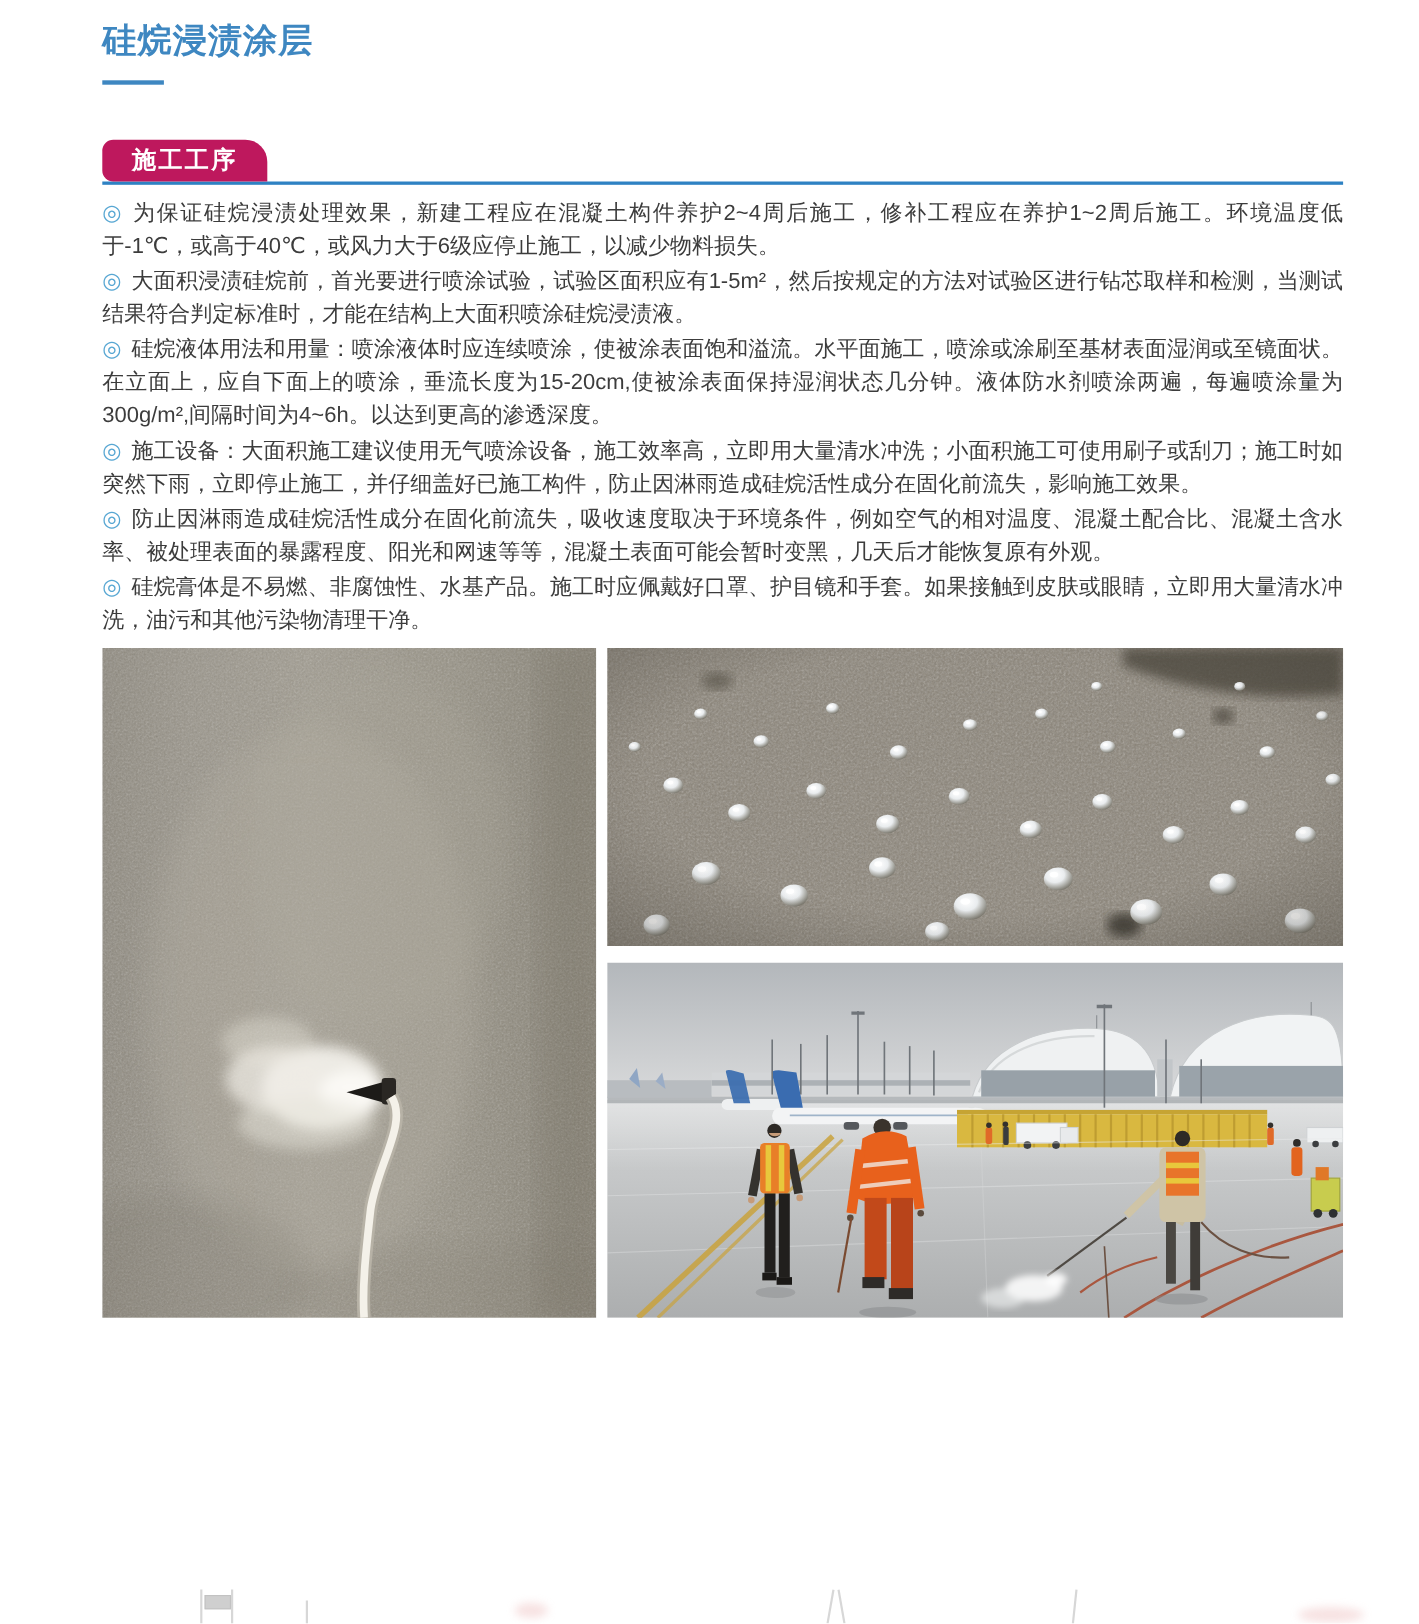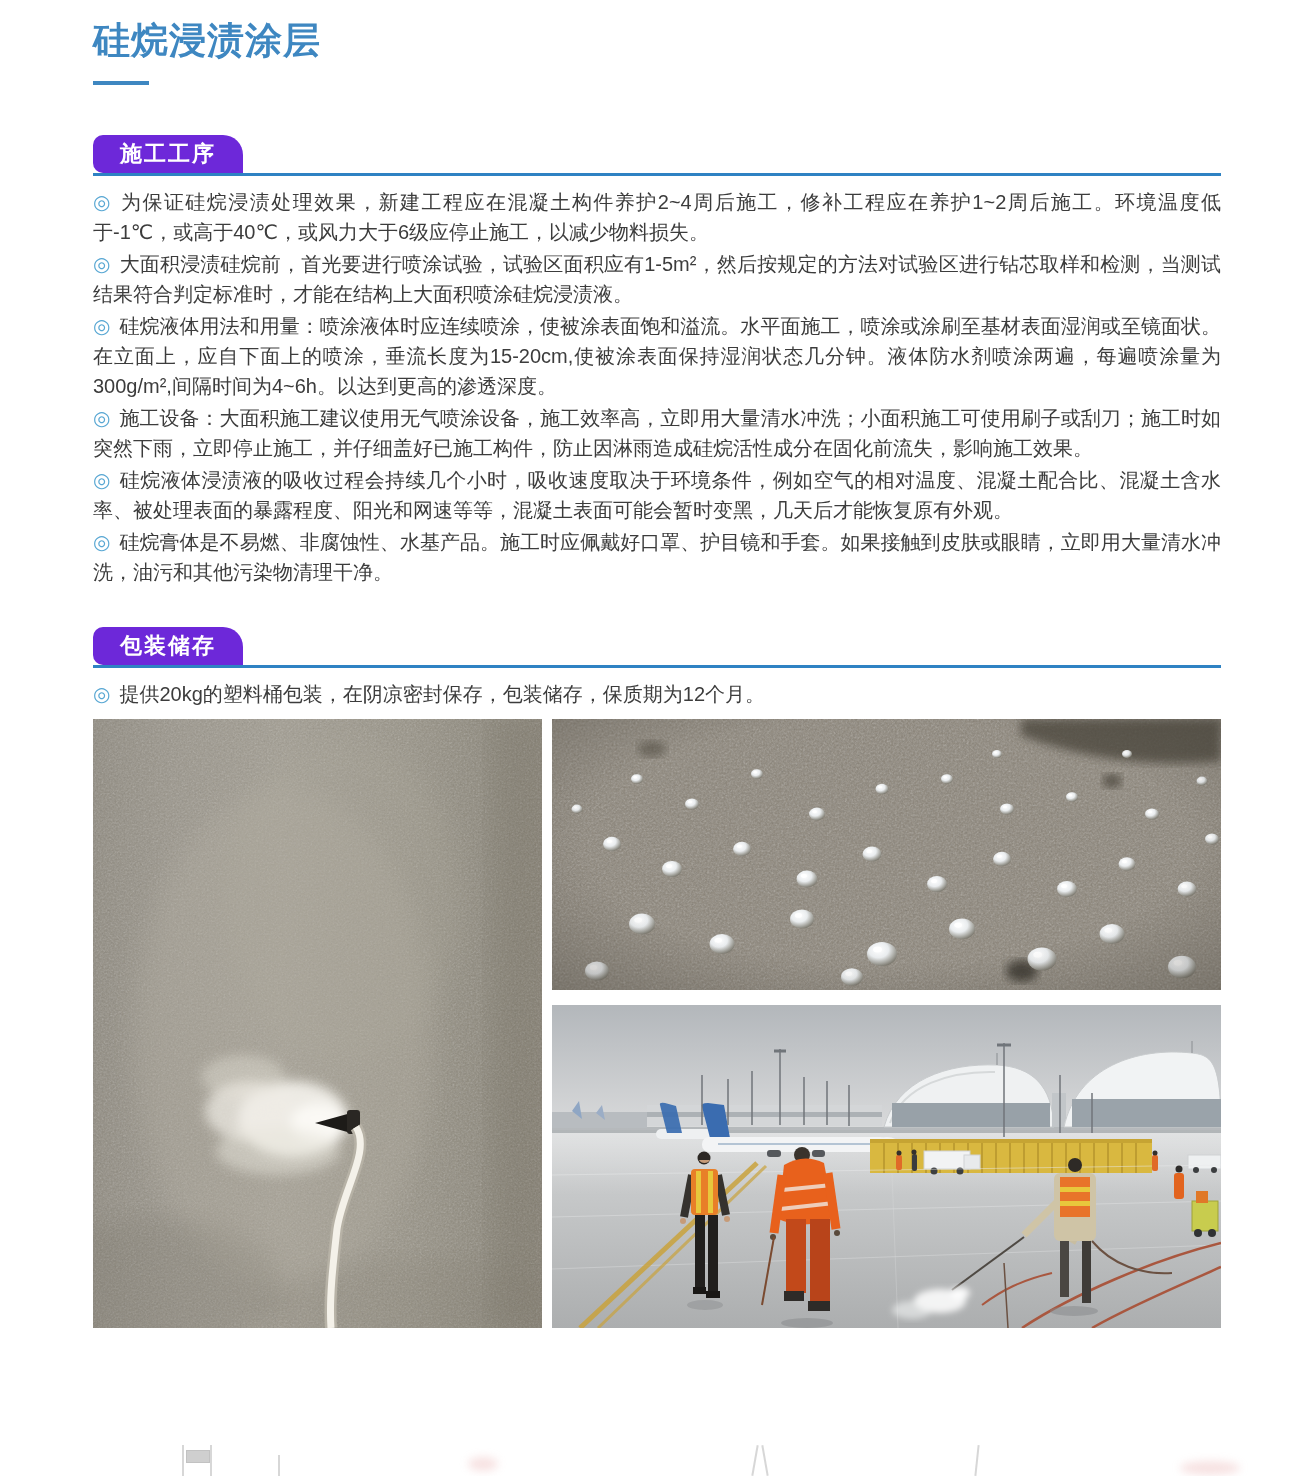--- a/index.html
+++ b/index.html
@@ -1,23 +1,23 @@
 <!DOCTYPE html>
 <html><head>
 <meta charset="utf-8">
 <style>
   html,body{margin:0;padding:0;background:#ffffff;}
   body{width:1290px;height:1476px;position:relative;font-family:"Liberation Sans","DejaVu Sans",sans-serif;overflow:hidden;}
   .content{position:absolute;left:93px;top:0;width:1128px;}
-  .page-title{margin:0;padding-top:16px;font-size:37px;font-weight:bold;color:#3E87C1;letter-spacing:1px;}
+  .page-title{margin:0;padding-top:16px;font-size:31px;font-weight:bold;color:#3E87C1;letter-spacing:1px;}
   .title-dash{width:56px;height:4px;background:#3E87C1;margin-top:15px;}
   .section{margin-top:50px;}
   .section.second{margin-top:40px;}
   .sec-head{border-bottom:3px solid #2E82C3;line-height:0;}
-  .tab{display:inline-block;background:#6d28d9;color:#ffffff;font-size:22px;font-weight:bold;
+  .tab{display:inline-block;background:#be185d;color:#ffffff;font-size:22px;font-weight:bold;
        height:38px;line-height:38px;padding:0 27px;border-radius:10px 20px 0 10px;letter-spacing:2px;}
   .bullets{margin-top:11px;}
   p.bullet{margin:0 0 2px 0;font-size:20px;line-height:30px;color:#3C3C3C;text-align:justify;}
   p.bullet .mark{color:#58A7D3;margin-right:9px;}
   .photos{margin-top:10px;display:flex;gap:10px;}
   .right-col{display:flex;flex-direction:column;gap:15px;}
   figure{margin:0;padding:0;font-size:0;line-height:0;}
   .bottom-strip{position:absolute;left:0;top:1443px;width:1290px;height:33px;}
   .bottom-strip .vline{position:absolute;top:2px;width:2px;height:31px;background:#d7d7d7;}
   .bottom-strip .cap{position:absolute;left:186px;top:7px;width:22px;height:11px;background:#cfcfcf;border:1px solid #c2c2c2;}
@@ -33,33 +33,25 @@
 
   <div class="section">
     <div class="sec-head">
       <span class="tab">施工工序</span>
     </div>
     <div class="bullets">
       <p class="bullet"><span class="mark">◎</span><span>为保证硅烷浸渍处理效果，新建工程应在混凝土构件养护2~4周后施工，修补工程应在养护1~2周后施工。环境温度低于-1℃，或高于40℃，或风力大于6级应停止施工，以减少物料损失。</span></p>
       <p class="bullet"><span class="mark">◎</span><span>大面积浸渍硅烷前，首光要进行喷涂试验，试验区面积应有1-5m²，然后按规定的方法对试验区进行钻芯取样和检测，当测试结果符合判定标准时，才能在结构上大面积喷涂硅烷浸渍液。</span></p>
       <p class="bullet"><span class="mark">◎</span><span>硅烷液体用法和用量：喷涂液体时应连续喷涂，使被涂表面饱和溢流。水平面施工，喷涂或涂刷至基材表面湿润或至镜面状。在立面上，应自下面上的喷涂，垂流长度为15-20cm,使被涂表面保持湿润状态几分钟。液体防水剂喷涂两遍，每遍喷涂量为300g/m²,间隔时间为4~6h。以达到更高的渗透深度。</span></p>
       <p class="bullet"><span class="mark">◎</span><span>施工设备：大面积施工建议使用无气喷涂设备，施工效率高，立即用大量清水冲洗；小面积施工可使用刷子或刮刀；施工时如突然下雨，立即停止施工，并仔细盖好已施工构件，防止因淋雨造成硅烷活性成分在固化前流失，影响施工效果。</span></p>
-      <p class="bullet"><span class="mark">◎</span><span>硅烷液体浸渍液的吸收过程会持续几个小时，吸收速度取决于环境条件，例如空气的相对温度、混凝土配合比、混凝土含水率、被处理表面的暴露程度、阳光和网速等等，混凝土表面可能会暂时变黑，几天后才能恢复原有外观。</span></p>
+      <p class="bullet"><span class="mark">◎</span><span>防止因淋雨造成硅烷活性成分在固化前流失，吸收速度取决于环境条件，例如空气的相对温度、混凝土配合比、混凝土含水率、被处理表面的暴露程度、阳光和网速等等，混凝土表面可能会暂时变黑，几天后才能恢复原有外观。</span></p>
       <p class="bullet"><span class="mark">◎</span><span>硅烷膏体是不易燃、非腐蚀性、水基产品。施工时应佩戴好口罩、护目镜和手套。如果接触到皮肤或眼睛，立即用大量清水冲洗，油污和其他污染物清理干净。</span></p>
     </div>
   </div>
 
-  <div class="section second">
-    <div class="sec-head">
-      <span class="tab">包装储存</span>
-    </div>
-    <div class="bullets">
-      <p class="bullet"><span class="mark">◎</span><span>提供20kg的塑料桶包装，在阴凉密封保存，包装储存，保质期为12个月。</span></p>
-    </div>
-  </div>
 
   <div class="photos">
 
     <figure>
       <svg width="449" height="609" viewBox="0 0 449 609">
         <defs>
           <filter id="Lnz" x="0" y="0" width="100%" height="100%">
             <feTurbulence type="fractalNoise" baseFrequency="0.55" numOctaves="3" stitchTiles="stitch"></feTurbulence>
             <feColorMatrix type="saturate" values="0"></feColorMatrix>
           </filter>

